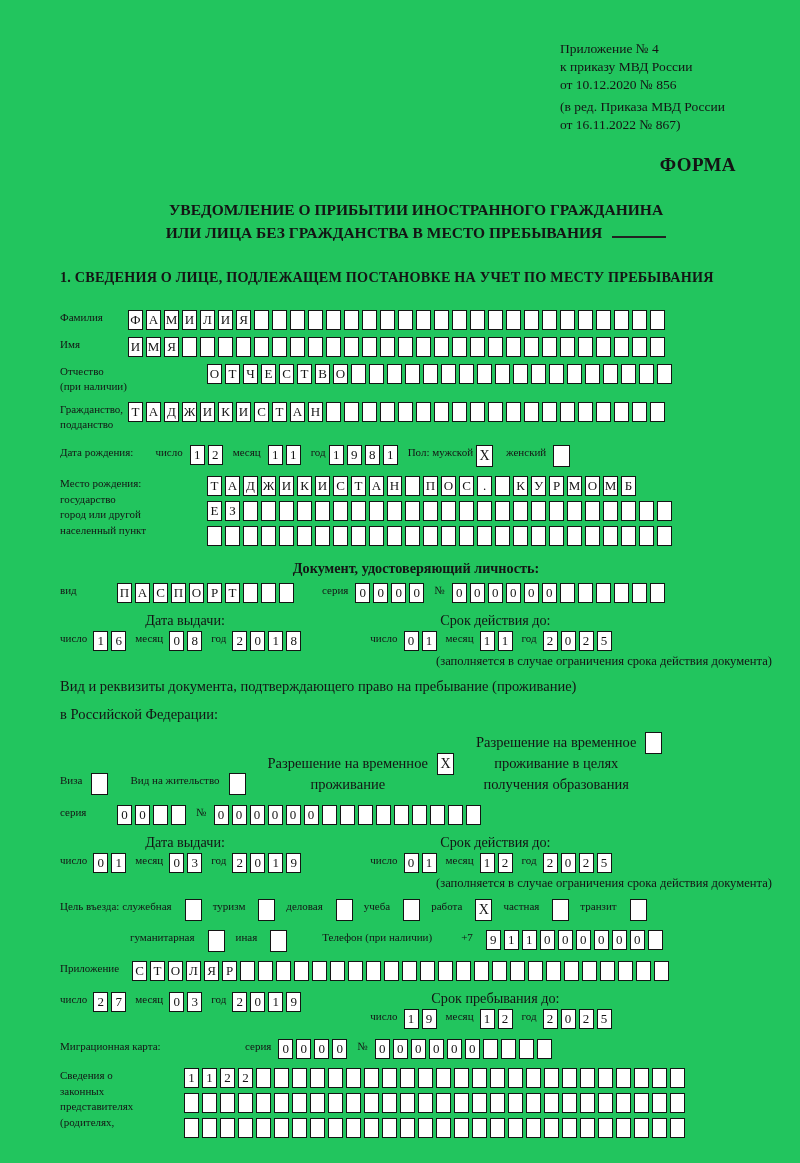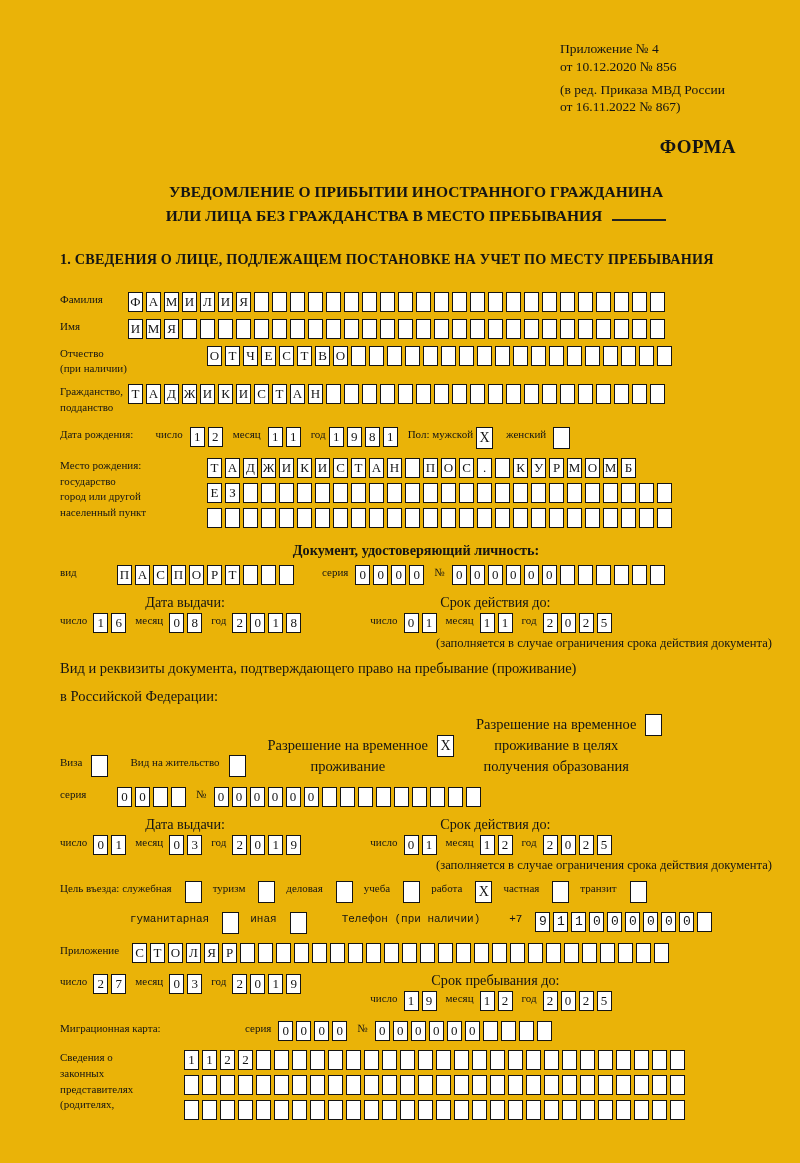--- a/index.html
+++ b/index.html
@@ -1,18 +1,18 @@
 <!DOCTYPE html>
 <html lang="ru"><head>
 <meta charset="utf-8">
 <style>
   * { box-sizing: border-box; margin: 0; padding: 0; }
   html, body { background: #ffffff; }
   .page {
-    width: 800px; height: 1163px; background: #eab308; color: #141414;
+    width: 800px; height: 1163px; background: #22c55e; color: #141414;
     font-family: "Liberation Serif", "DejaVu Serif", serif;
     padding: 40px 28px 16px 60px; overflow: hidden; position: relative;
   }
   
   .annex { margin-left: auto; width: 212px; font-size: 13.5px; line-height: 1.32; }
   .annex .gap { height: 5px; }
   .form-word { text-align: right; font-weight: bold; font-size: 19px; margin: 20px 36px 0 0; letter-spacing: .4px; }
   
   .title { text-align: center; font-weight: bold; font-size: 15.5px; margin-top: 22px; line-height: 1.5; }
   .title .blank { display: inline-block; width: 54px; border-bottom: 2px solid #222; height: .9em; margin-left: 10px; }
@@ -43,29 +43,30 @@
   .para { font-size: 14.5px; margin-top: 8px; line-height: 1.35; }
   
   .perm-row { display: flex; align-items: flex-end; margin-top: 8px; }
   .perm-item { display: flex; align-items: flex-start; }
   .perm-item .lbl, .perm-label { margin-right: 9px; }
   .perm-label { text-align: center; font-size: 14.5px; line-height: 1.45; }
   .perm-gap { width: 22px; flex-shrink: 0; }
   
   .purpose .cells { margin-left: 2px; }
   .purpose > * { margin-right: 11px; }
-  .indent70 { margin-left: 70px; font-family: Liberation Mono, monospace; }
+  .indent70 { margin-left: 70px; }
 </style>
 </head>
 <body>
 
 <div class="page">
 
   <div class="annex">
     <div>Приложение № 4</div>
+    <div>к приказу МВД России</div>
     <div>от 10.12.2020 № 856</div>
     <div class="gap"></div>
     <div>(в ред. Приказа МВД России</div>
     <div>от 16.11.2022 № 867)</div>
   </div>
   <div class="form-word">ФОРМА</div>
 
   <div class="title">
     <div>УВЕДОМЛЕНИЕ О ПРИБЫТИИ ИНОСТРАННОГО ГРАЖДАНИНА</div>
     <div><span>ИЛИ ЛИЦА БЕЗ ГРАЖДАНСТВА В МЕСТО ПРЕБЫВАНИЯ</span><span class="blank"></span></div>

